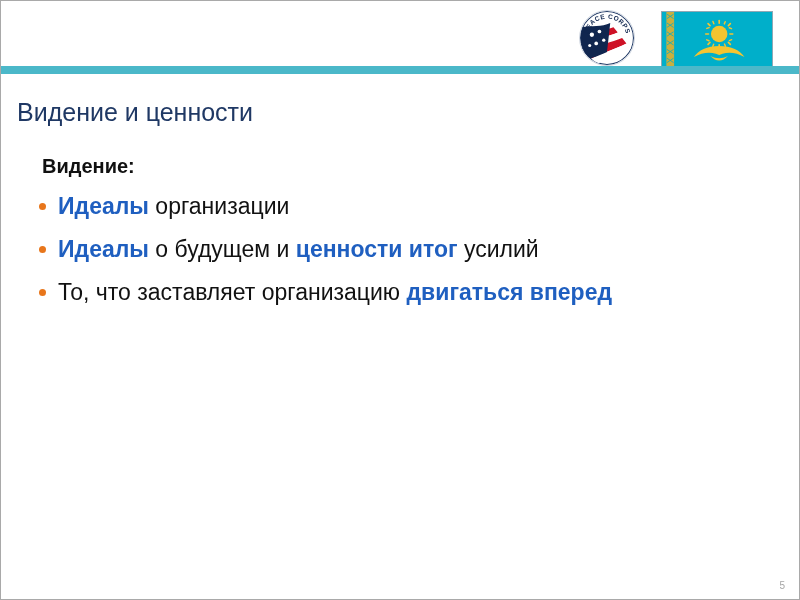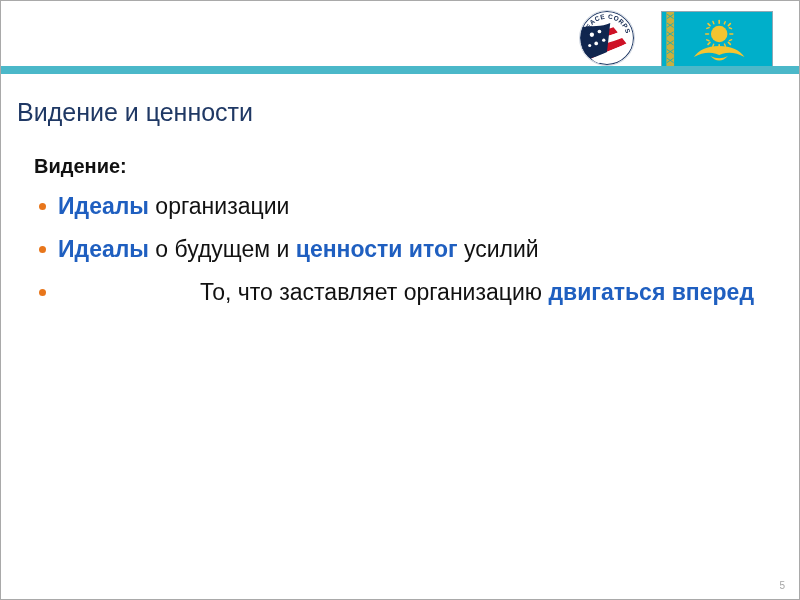--- a/index.html
+++ b/index.html
@@ -86,38 +86,38 @@
     left: 33px;
     top: 152px;
     width: 720px;
   }
 
   .section-heading {
     font-size: 20px;
     line-height: 26px;
     font-weight: bold;
     color: #111111;
-    margin: 0 0 14px 0;
+    margin: 0 0 14px 8px;
   }
 
   .bullet-list {
     list-style: none;
     margin: 0;
     padding: 0;
   }
 
   .bullet-item {
     position: relative;
     padding-left: 24px;
     margin-bottom: 16px;
     font-size: 23px;
     line-height: 27px;
     color: #111111;
   }
-  .bullet-item:last-child { margin-bottom: 0; text-align: right; }
+  .bullet-item:last-child { margin-bottom: 0; }
 
   .bullet-dot {
     position: absolute;
     left: 5px;
     top: 10px;
     width: 7px;
     height: 7px;
     border-radius: 50%;
     background: #E8761B;
   }

